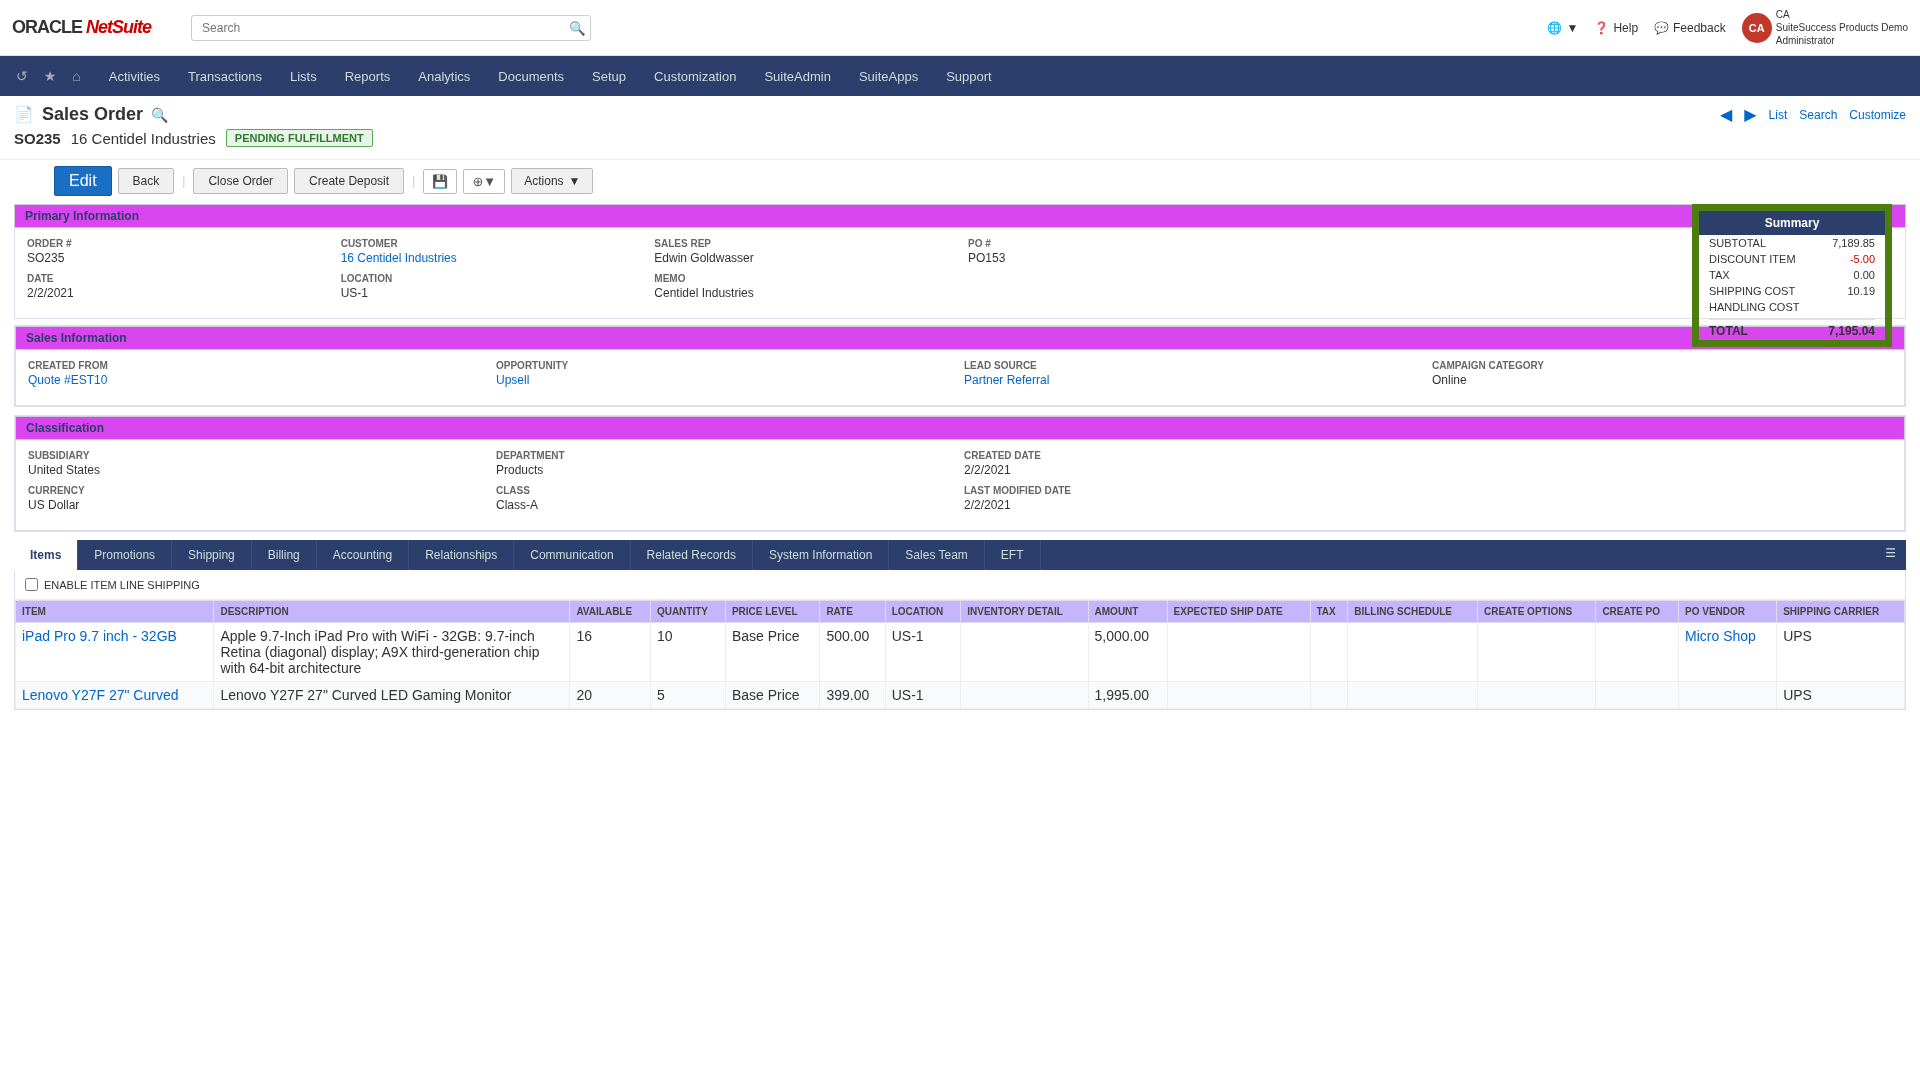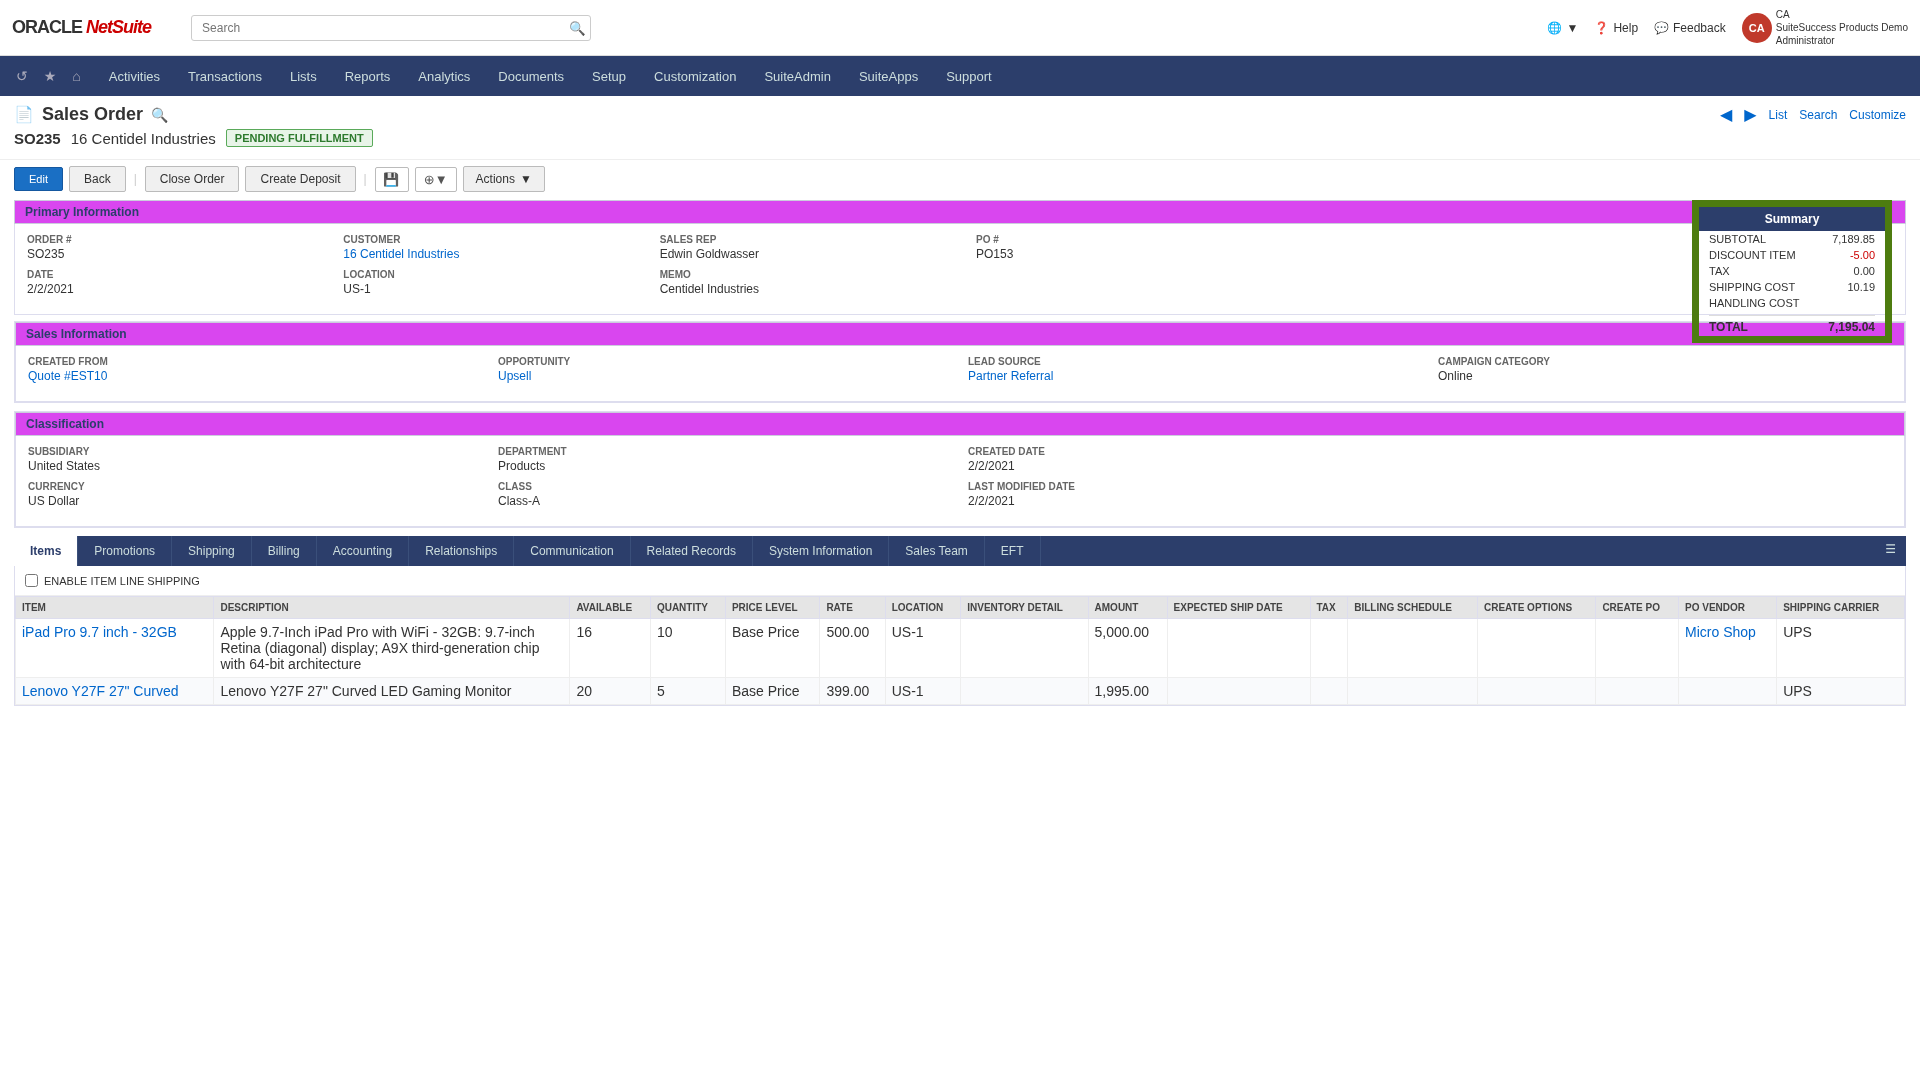--- a/index.html
+++ b/index.html
@@ -33,28 +33,28 @@
     .nav-arrows { margin-left: auto; display: flex; align-items: center; gap: 12px; }
     .nav-arrow-btn { background: none; border: none; cursor: pointer; color: #0066cc; font-size: 16px; }
     .nav-link { color: #0066cc; cursor: pointer; font-size: 12px; text-decoration: none; }
     .so-info-row { display: flex; align-items: center; gap: 10px; margin-bottom: 8px; }
     .so-number { font-size: 15px; font-weight: bold; color: #333; }
     .so-name { font-size: 15px; color: #333; }
     .status-badge { background: #e8f4e8; color: #2d7a2d; border: 1px solid #5aaa5a; padding: 2px 8px; font-size: 11px; font-weight: bold; border-radius: 2px; }
 
     
     .action-bar { display: flex; align-items: center; gap: 6px; padding: 6px 14px 8px; }
-    .btn-primary { background: #1a6fc4; color: white; border: 1px solid #1558a0; padding: 5px 14px; cursor: pointer; font-size: 11px; border-radius: 2px; }
+    .btn-primary { background: #1a6fc4; color: white; border: 1px solid #1558a0; padding: 5px 14px; cursor: pointer; font-size: 16px; border-radius: 2px; margin-left: 40px; }
     .btn-secondary { background: #f0f0f0; color: #333; border: 1px solid #bbb; padding: 5px 14px; cursor: pointer; font-size: 12px; border-radius: 2px; }
     .btn-separator { color: #ccc; margin: 0 2px; }
     .icon-btn { background: none; border: 1px solid #bbb; padding: 4px 8px; cursor: pointer; font-size: 13px; color: #555; border-radius: 2px; }
     .actions-dropdown { background: #f0f0f0; color: #333; border: 1px solid #bbb; padding: 5px 12px; cursor: pointer; font-size: 12px; border-radius: 2px; display: flex; align-items: center; gap: 5px; }
     .section-header { background: #d946ef; border: 1px solid #ccd; padding: 4px 10px; font-size: 12px; font-weight: bold; color: #2c3e6b; margin-bottom: 0; }
     .section-body { border: 1px solid #dde; border-top: none; padding: 10px 12px; background: #fff; }
-    .field-row { display: flex; gap: 16px; margin-bottom: 8px; }
+    .field-row { display: flex; gap: 8px; margin-bottom: 8px; }
     .field-group { flex: 1; }
     .field-label { font-size: 10px; color: #666; text-transform: uppercase; font-weight: bold; margin-bottom: 2px; }
     .field-value { font-size: 12px; color: #333; }
     .field-link { color: #0066cc; cursor: pointer; text-decoration: none; }
 
     
     .summary-box { position: absolute; right: 14px; top: 0; width: 200px; border: 7px solid #4d7c0f; text-align: center; }
     .summary-header { background: #2c3e6b; color: white; padding: 5px 10px; font-size: 12px; font-weight: bold; }
     .summary-body { padding: 0 10px; }
     .summary-row { display: flex; justify-content: space-between; padding: 2px 0; font-size: 11px; }
@@ -65,21 +65,21 @@
     .tabs-bar { display: flex; background: #2c3e6b; margin: 8px 14px 0; }
     .tab-item { padding: 8px 16px; color: #cdd; cursor: pointer; font-size: 12px; border-right: 1px solid #3a4f7a; }
     .tab-item.active { background: #fff; color: #2c3e6b; font-weight: bold; }
     .tab-end-icon { margin-left: auto; padding: 6px 10px; color: #cdd; cursor: pointer; }
 
     
     .items-section { margin: 0 14px; border: 1px solid #dde; border-top: none; }
     .enable-shipping-row { padding: 8px 10px; border-bottom: 1px solid #eee; display: flex; align-items: center; gap: 6px; font-size: 11px; }
     .table-container { overflow-x: auto; }
     table { width: 100%; border-collapse: collapse; }
-    thead tr { background: #e5e5e5; }
+    thead tr { background: #c4b5fd; }
     th { padding: 5px 6px; text-align: left; font-size: 10px; color: #444; font-weight: bold; border: 1px solid #dde; white-space: nowrap; }
     td { padding: 5px 6px; font-size: 14px; border: 1px solid #eee; vertical-align: top; }
     tr:nth-child(even) td { background: #f9fafc; }
     .td-link { color: #0066cc; cursor: pointer; }
 
     .full-border-section { margin: 0 14px 8px; border: 1px solid #dde; }
   </style>
 </head>
 <body>
 

